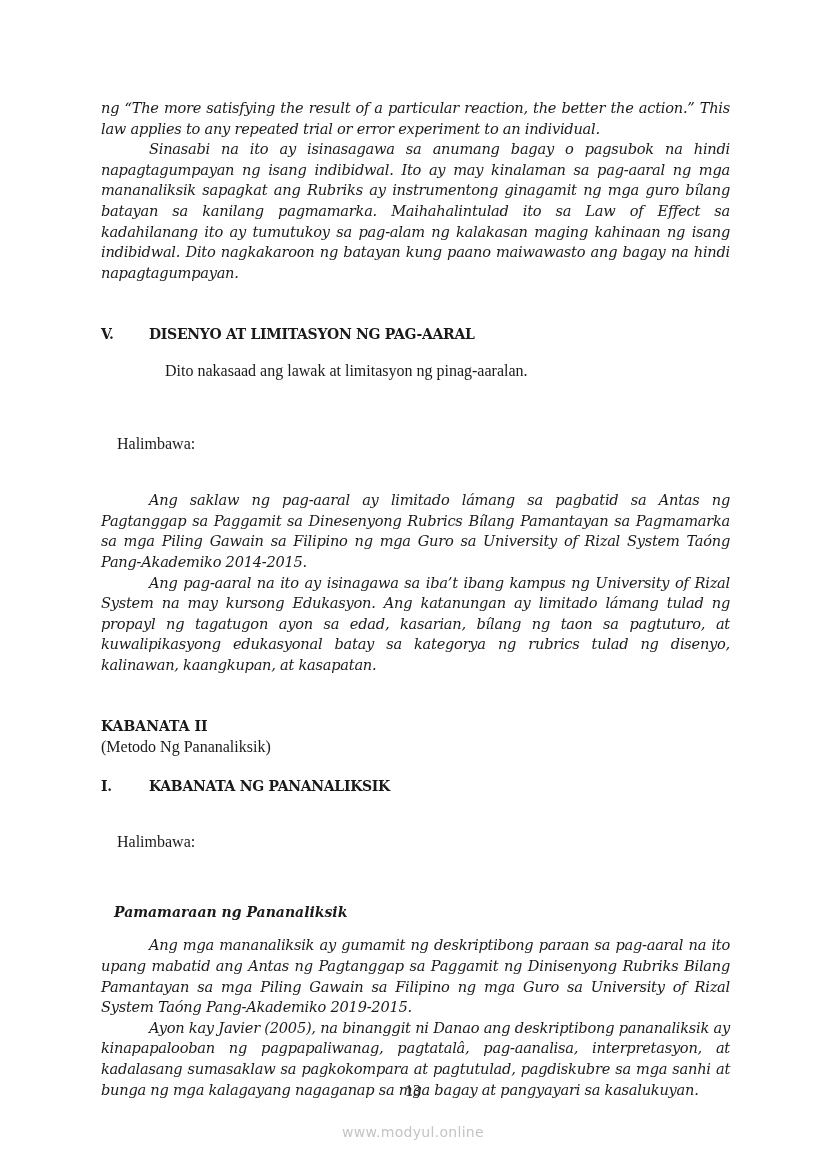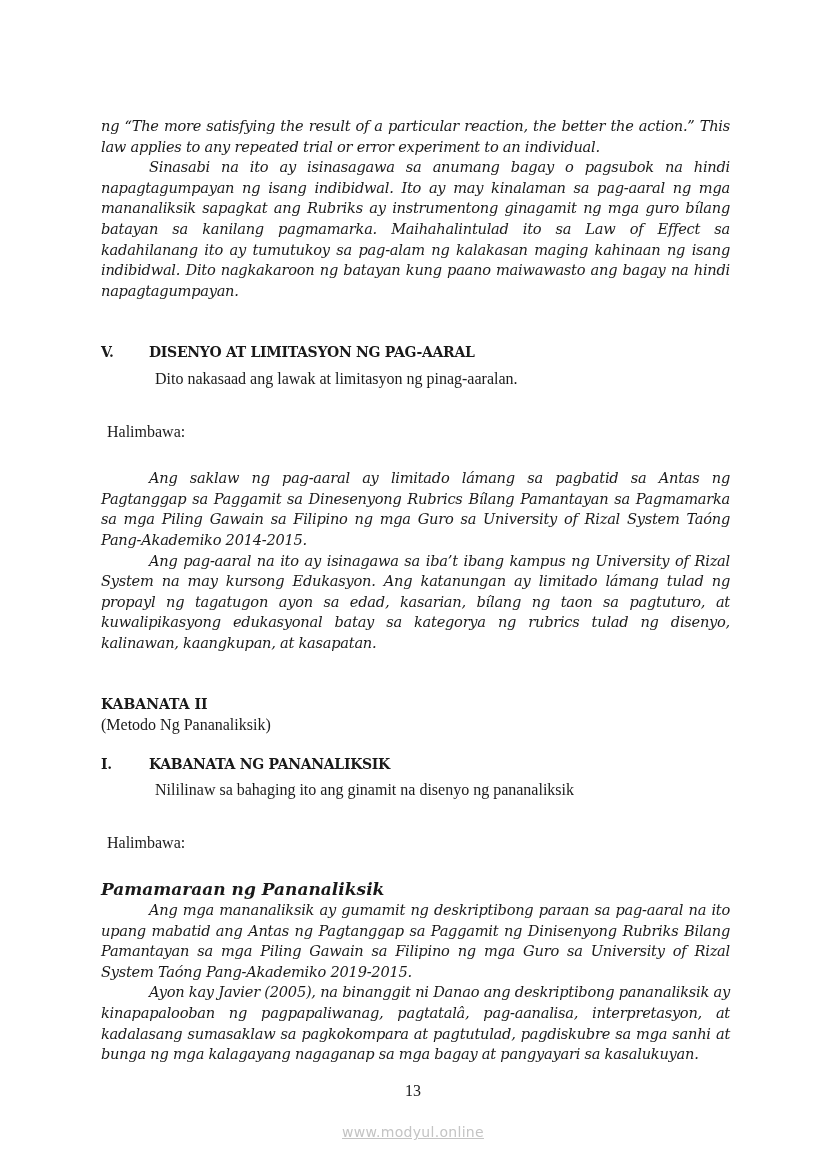--- a/index.html
+++ b/index.html
@@ -3,48 +3,48 @@
 <meta charset="utf-8">
 <style>
   html, body { margin: 0; padding: 0; background: #ffffff; }
   body { width: 826px; height: 1169px; position: relative; overflow: hidden; }
   .page {
     position: absolute; left: 0; top: 0; width: 826px; height: 1169px;
     background: #ffffff; color: #1a1a1a;
     font-family: "DejaVu Serif", "Liberation Serif", serif;
   }
   .content {
-    position: absolute; left: 101px; top: 116px; width: 629px;
+    position: absolute; left: 101px; top: 98px; width: 629px;
   }
   .p {
     font-size: 14.6px; line-height: 20.6px; margin: 0;
     text-align: justify; font-style: italic; letter-spacing: -0.25px;
     font-family: "DejaVu Serif", serif;
   }
   .p.indent { text-indent: 48px; }
   .plain {
     font-family: "Liberation Serif", serif; font-size: 16px; line-height: 20.6px;
-    margin: 6px; font-style: normal;
+    margin: 16px; font-style: normal;
   }
   .heading {
     display: flex; font-family: "DejaVu Serif", serif; font-weight: bold;
     font-size: 14px; line-height: 20.6px; margin: 0; letter-spacing: -0.3px;
   }
   .heading .num { width: 48px; }
   .sub { padding-left: 48px; }
   .center-title { font-family: "DejaVu Serif", serif; font-weight: bold; font-size: 14px; line-height: 20.6px; margin: 0; }
   .center-sub { font-family: "Liberation Serif", serif; font-size: 16px; line-height: 20.6px; margin: 0; }
-  .bold-italic { font-family: "DejaVu Serif", serif; font-weight: bold; font-style: italic; font-size: 17px; line-height: 20.6px; margin: 0; }
+  .bold-italic { font-family: "DejaVu Serif", serif; font-weight: bold; font-style: italic; font-size: 14px; line-height: 20.6px; margin: 13px; }
   .page-num {
     position: absolute; top: 1082px; left: 0; width: 826px; text-align: center;
     font-family: "Liberation Serif", serif; font-size: 16px; color: #1a1a1a;
   }
   .watermark {
     position: absolute; top: 1124px; left: 0; width: 826px; text-align: center;
-    font-family: "DejaVu Sans", sans-serif; font-size: 14px; color: #c4c4c4; letter-spacing: 0.3px; text-decoration: underline;
+    font-family: "DejaVu Sans", sans-serif; font-size: 14px; color: #c4c4c4; letter-spacing: 0.3px;
   }
 </style>
 </head>
 <body>
 
 <div class="page">
   <div class="content">
 
     <p class="p">ng “The more satisfying the result of a particular reaction, the better the action.” This law applies to any repeated trial or error experiment to an individual.</p>
     <p class="p indent">Sinasabi na ito ay isinasagawa sa anumang bagay o pagsubok na hindi napagtagumpayan ng isang indibidwal. Ito ay may kinalaman sa pag-aaral ng mga mananaliksik sapagkat ang Rubriks ay instrumentong ginagamit ng mga guro bílang batayan sa kanilang pagmamarka. Maihahalintulad ito sa Law of Effect sa kadahilanang ito ay tumutukoy sa pag-alam ng kalakasan maging kahinaan ng isang indibidwal. Dito nagkakaroon ng batayan kung paano maiwawasto ang bagay na hindi napagtagumpayan.</p>
@@ -68,21 +68,20 @@
 
     <p class="center-title">KABANATA II</p>
     <p class="center-sub">(Metodo Ng Pananaliksik)</p>
 
     <div style="height:18px"></div>
 
     <div class="heading">
       <span class="num">I.</span>
       <span>KABANATA NG PANANALIKSIK</span>
     </div>
-    <p class="plain sub">Nililinaw sa bahaging ito ang ginamit na disenyo ng pananaliksik</p>
 
     <div style="height:20px"></div>
     <p class="plain">Halimbawa:</p>
     <div style="height:20px"></div>
 
     <p class="bold-italic">Pamamaraan ng Pananaliksik</p>
     <p class="p indent">Ang mga mananaliksik ay gumamit ng deskriptibong paraan sa pag-aaral na ito upang mabatid ang Antas ng Pagtanggap sa Paggamit ng Dinisenyong Rubriks Bilang Pamantayan sa mga Piling Gawain sa Filipino ng mga Guro sa University of Rizal System Taóng Pang-Akademiko 2019-2015.</p>
     <p class="p indent">Ayon kay Javier (2005), na binanggit ni Danao ang deskriptibong pananaliksik ay kinapapalooban ng pagpapaliwanag, pagtatalâ, pag-aanalisa, interpretasyon, at kadalasang sumasaklaw sa pagkokompara at pagtutulad, pagdiskubre sa mga sanhi at bunga ng mga kalagayang nagaganap sa mga bagay at pangyayari sa kasalukuyan.</p>
   </div>
 

